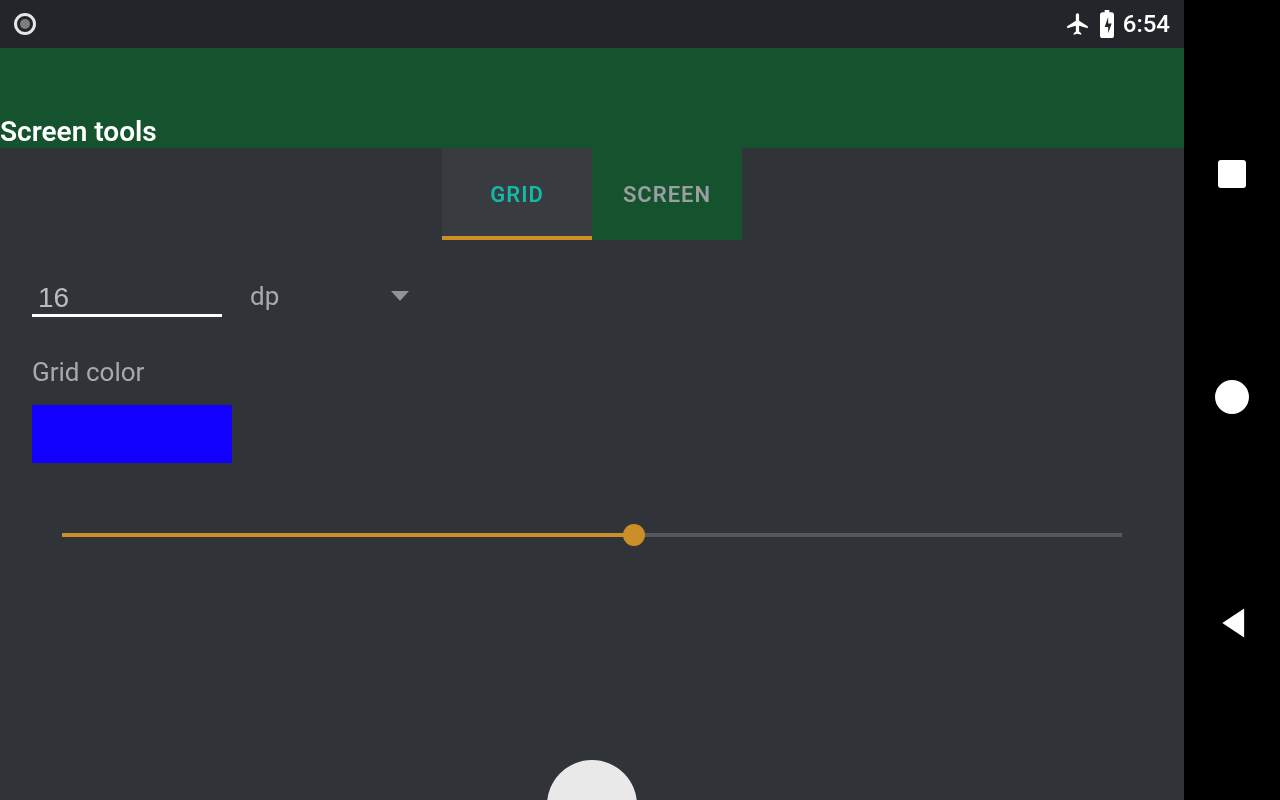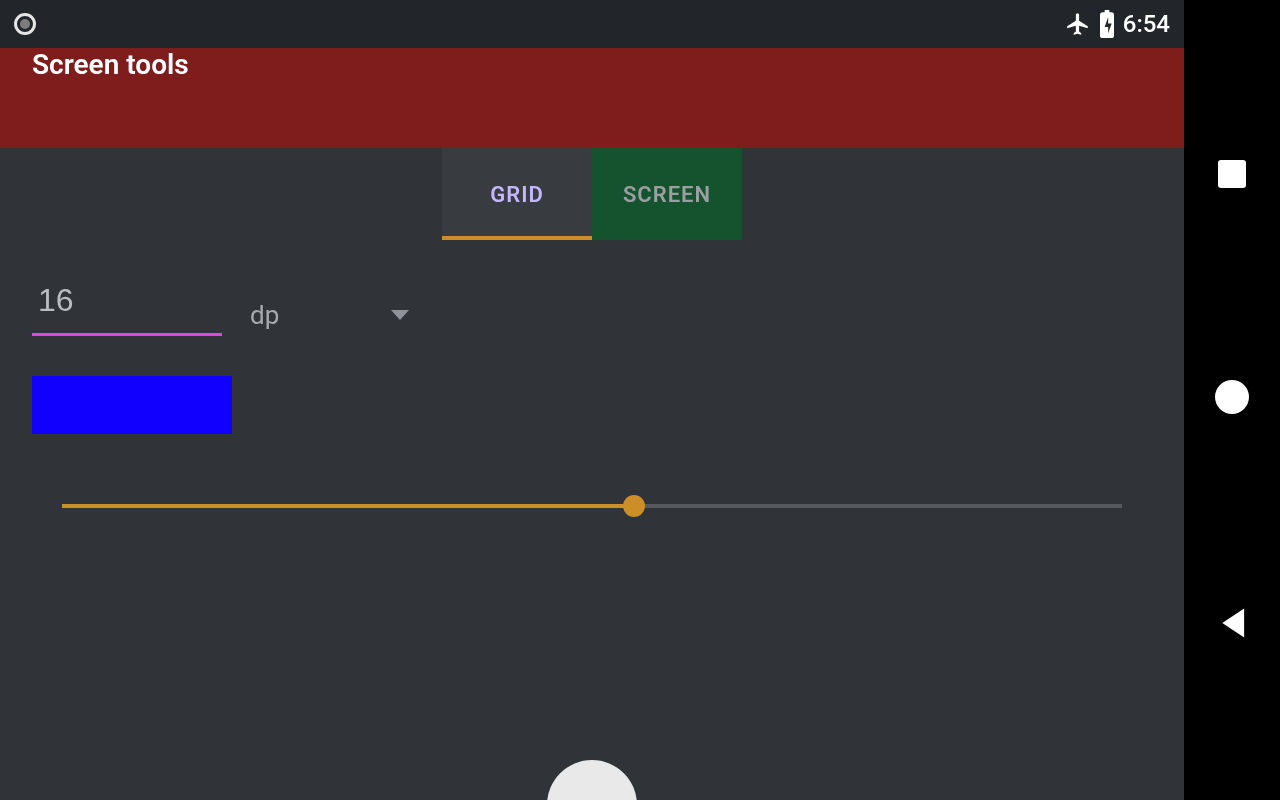--- a/index.html
+++ b/index.html
@@ -12,37 +12,37 @@
   
   .statusbar { height: 48px; background: #22252a; display: flex; align-items: center; justify-content: space-between; padding: 0 14px 0 14px; }
   .status-left { display: flex; align-items: center; }
   .status-right { display: flex; align-items: center; gap: 8px; }
   .status-dot { width: 22px; height: 22px; border: 3px solid #e6e6e6; border-radius: 50%; display:flex; align-items:center; justify-content:center;}
   .status-dot-inner{ width:10px; height:10px; background:#7d7d7d; border-radius:50%;}
   .clock { color: #fff; font-size: 24px; font-weight: 500; }
   .airplane-icon svg, .battery-icon svg { display:block; }
 
   
-  .appbar { height: 100px; background: #7f1d1d; display: flex; align-items: flex-start; padding-left: 32px; }
+  .appbar { height: 100px; background: #14532d; display: flex; align-items: flex-end; }
   .appbar-title { color: #fff; font-size: 28px; font-weight: 600; }
 
   
   .tabs { height: 92px; display: flex; justify-content: center; background: #303338; }
   .tab { width: 150px; display: flex; align-items: center; justify-content: center; color: #9b9ea3; font-size: 22px; font-weight: 600; letter-spacing: 1px; cursor: pointer; position: relative; }
-  .tab.active { background: #383b40; color: #c4b5fd; }
+  .tab.active { background: #383b40; color: #14b8a6; }
   .tab.active::after { content: ""; position: absolute; left: 0; right: 0; bottom: 0; height: 4px; background: #cc8e26; }
   .tab.inactive { background: #14532d; }
 
   
   .content { flex: 1; padding: 40px 32px 0 32px; position: relative; }
   .label { color: #a6a9ad; font-size: 26px; margin-bottom: 18px; }
   .section { margin-bottom: 40px; }
 
   .step-row { display: flex; align-items: flex-end; gap: 28px; }
-  .step-input { width: 190px; border: none; border-bottom: 3px solid #d946ef; background: transparent; color: #b9bcc1; font-size: 32px; padding: 2px 6px 14px 6px; outline: none; }
+  .step-input { width: 190px; border: none; border-bottom: 3px solid #ffffff; background: transparent; color: #b9bcc1; font-size: 28px; padding: 2px 6px 0 6px; outline: none; }
   .unit-select { display: flex; align-items: center; gap: 112px; color: #a6a9ad; font-size: 26px; cursor: pointer; padding-bottom: 6px; }
   .dropdown-arrow { width: 0; height: 0; border-left: 9px solid transparent; border-right: 9px solid transparent; border-top: 10px solid #8f9297; }
 
   .color-swatch { width: 200px; height: 58px; cursor: pointer; }
 
   .slider-wrap { padding: 30px 30px 0 30px; }
   .slider { width: 100%; height: 4px; position: relative; background: #55585d; cursor: pointer; }
   .slider-fill { position: absolute; left: 0; top: 0; bottom: 0; background: #cc8e26; }
   .slider-thumb { position: absolute; top: 50%; width: 22px; height: 22px; background: #cc8e26; border-radius: 50%; transform: translate(-50%, -50%); }
 
@@ -94,20 +94,21 @@
       <div class="step-row">
         <input class="step-input" type="text" value="16" style="">
         <div class="unit-select">
           <span>dp</span>
           <span class="dropdown-arrow"></span>
         </div>
       </div>
     </div>
 
     <div class="section">
+      <div class="label">Grid color</div>
       <div class="color-swatch" id="color-swatch" style="background: rgb(18, 0, 255);"></div>
     </div>
 
     <div class="section">
       <div class="slider-wrap">
         <div class="slider">
           <div class="slider-fill" id="slider-fill" style="width: 54%;"></div>
           <div class="slider-thumb" id="slider-thumb" style="left: 54%;"></div>
         </div>
       </div>

